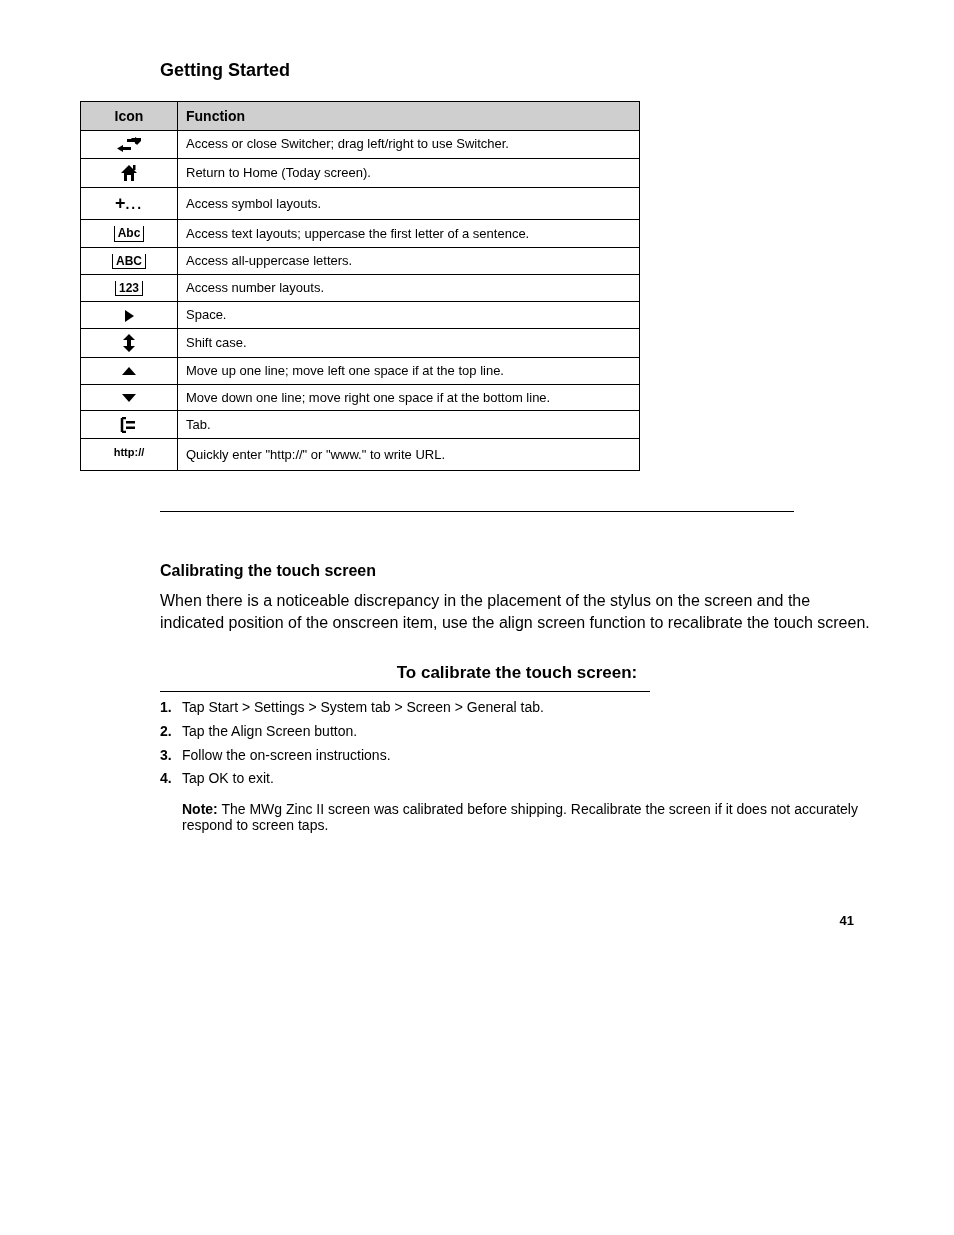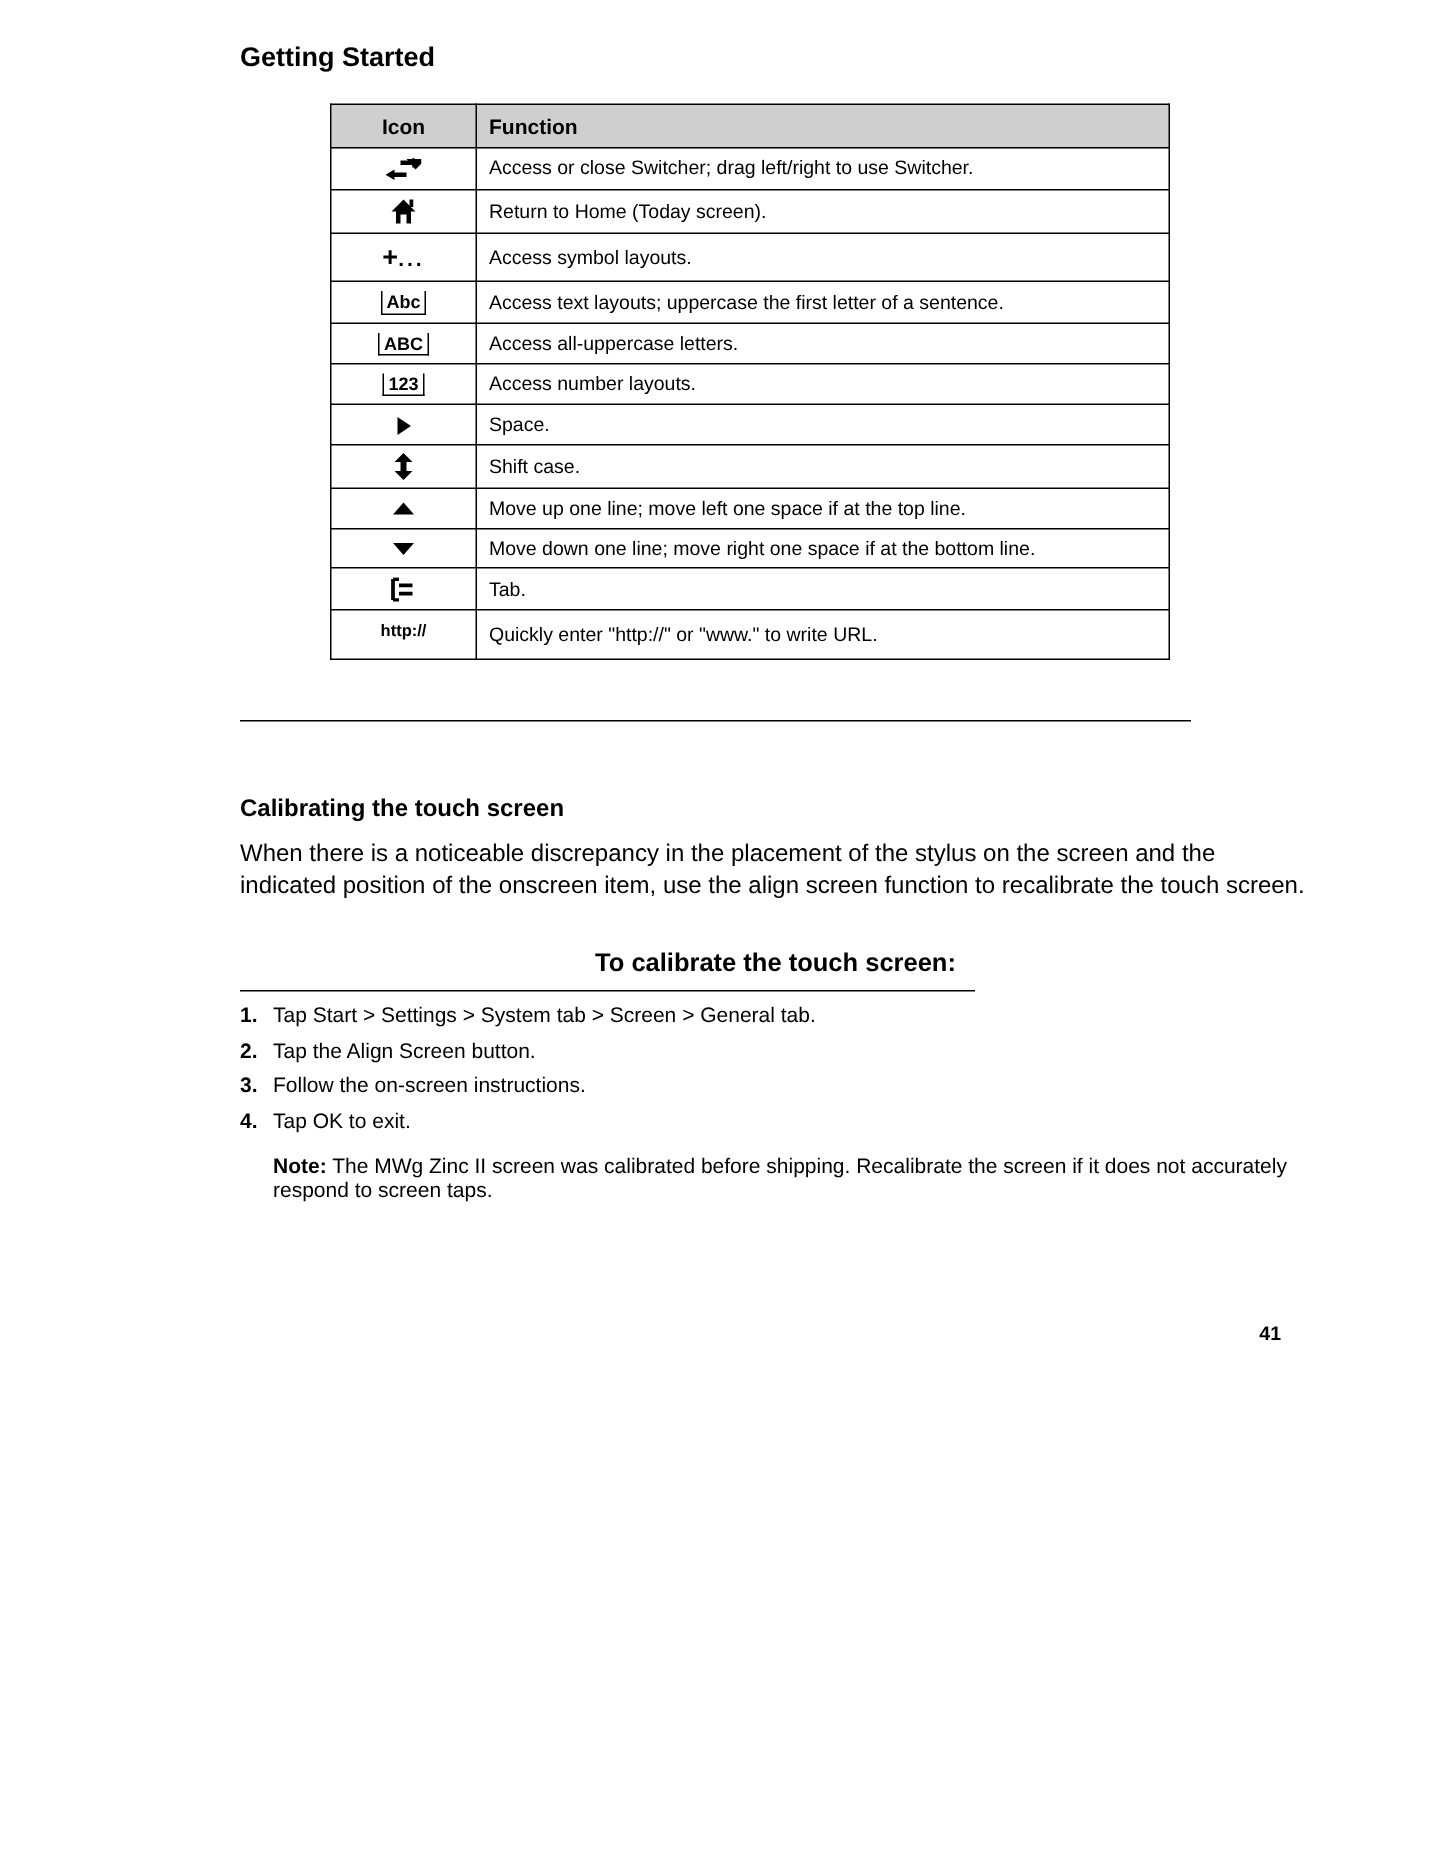--- a/index.html
+++ b/index.html
@@ -4,32 +4,31 @@
 <style>
   body {
     margin: 0;
     padding: 0;
     font-family: Arial, Helvetica, sans-serif;
     color: #000;
     background: #fff;
     width: 954px;
   }
   .page {
-    padding: 28px 80px 40px 80px;
+    padding: 60px 80px 40px 80px;
   }
   .section-title {
     font-size: 18px;
     font-weight: bold;
     margin: 0 0 20px 80px;
   }
   
   table.legend {
     border-collapse: collapse;
     width: 560px;
-    margin-left: 140px;
   }
   table.legend th {
     background: #cfcfcf;
     border: 1px solid #000;
     font-weight: bold;
     font-size: 14px;
     padding: 6px 8px;
     text-align: left;
   }
   table.legend th:first-child {

